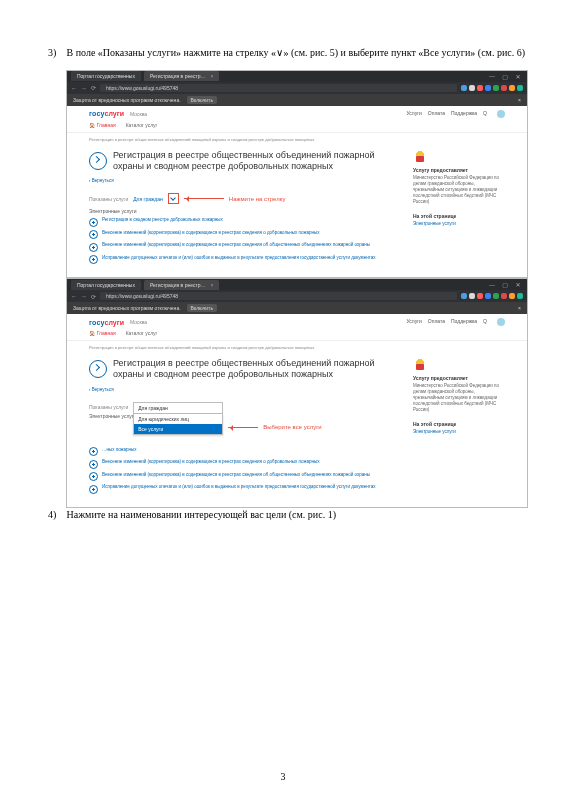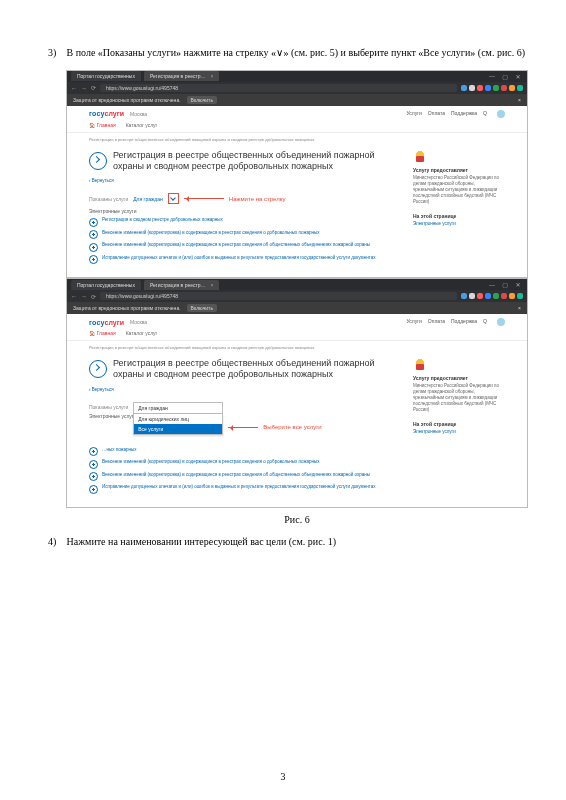--- a/index.html
+++ b/index.html
@@ -511,21 +511,20 @@
           <div class="emblem"></div>
           <div class="side-h">Услугу предоставляет</div>
           <div class="side-body">Министерство Российской Федерации по делам гражданской обороны, чрезвычайным ситуациям и ликвидации последствий стихийных бедствий (МЧС России)</div>
           <div class="side-h">На этой странице</div>
           <div class="side-link">Электронные услуги</div>
         </div>
       </div>
     </div>
   </div>
 
-  <div class="fig-caption">Рис. 6</div>
 
   <div class="instr">
     <span class="num">4)</span>
     <span>Нажмите на наименовании интересующей вас цели (см. рис. 1)</span>
   </div>
 
   <div class="page-num">3</div>
 </div>
 
 </body></html>

